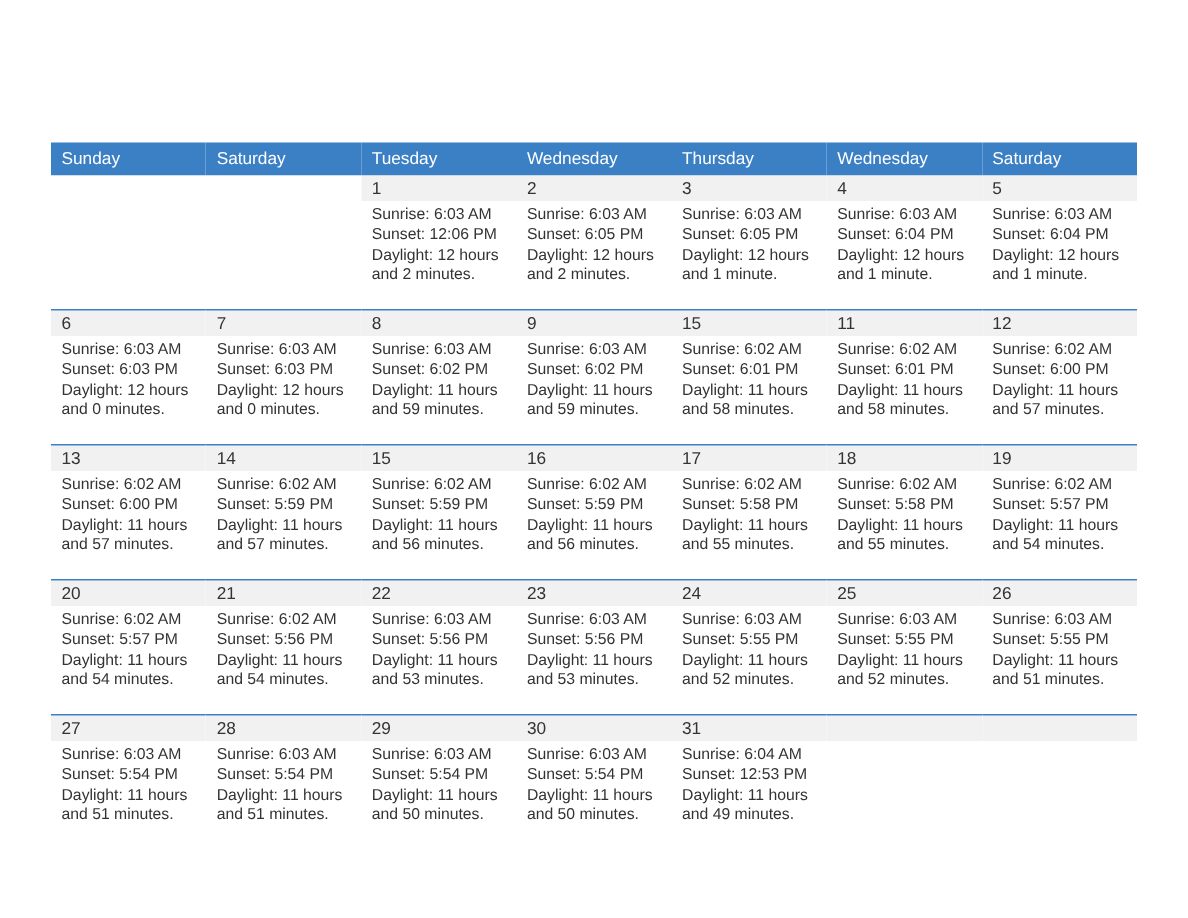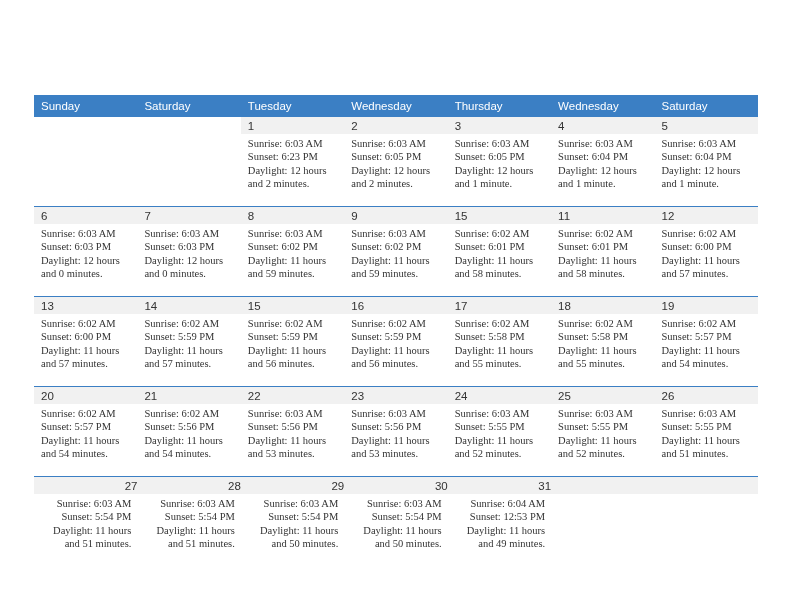--- a/index.html
+++ b/index.html
@@ -110,21 +110,20 @@
 
   tbody td {
     vertical-align: top;
     padding: 0;
     border: none;
     border-bottom: 1px solid #3b7fc4;
     height: 89px;
   }
   tbody tr:last-child td {
     border-bottom: none;
-    text-align: right;
   }
 
   .cell-inner {
     height: 89px;
     box-sizing: border-box;
   }
   .daynum-band {
     background: #f1f1f1;
     height: 17px;
     box-sizing: border-box;
@@ -137,21 +136,20 @@
     background: #f1f1f1;
   }
   .cell-blank .daynum-band {
     background: #ffffff;
   }
   .cell-body {
     padding: 3px 6px 0 7px;
     font-size: 10.5px;
     line-height: 13.3px;
     color: #333333;
-    font-family: Liberation Serif, serif;
   }
   .cell-body div { white-space: nowrap; }
   .daylight-line { white-space: normal !important; }
 </style>
 </head>
 <body>
 
 <div class="page">
 
   <div class="header">
@@ -193,21 +191,21 @@
           <td>
             <div class="cell-inner cell-blank">
               <div class="daynum-band"></div>
             </div>
           </td>
           <td>
             <div class="cell-inner">
               <div class="daynum-band">1</div>
               <div class="cell-body">
                 <div>Sunrise: 6:03 AM</div>
-                <div>Sunset: 6:23 PM</div>
+                <div>Sunset: 12:06 PM</div>
                 <div class="daylight-line">Daylight: 12 hours and 2 minutes.</div>
               </div>
             </div>
           </td>
           <td>
             <div class="cell-inner">
               <div class="daynum-band">2</div>
               <div class="cell-body">
                 <div>Sunrise: 6:03 AM</div>
                 <div>Sunset: 6:05 PM</div>

